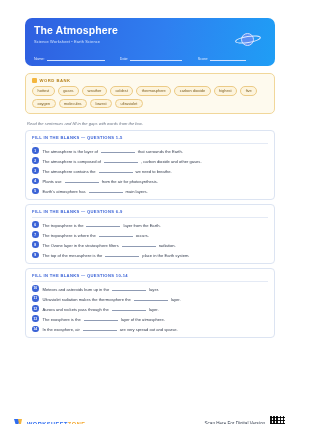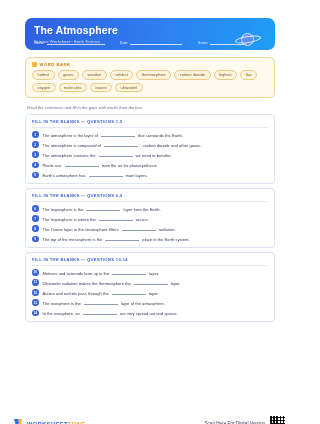--- a/index.html
+++ b/index.html
@@ -7,21 +7,21 @@
     width: 300px; height: 424px;
     background: #ffffff;
     font-family: "Liberation Sans", sans-serif;
     overflow: hidden;
   }
   .page { position: relative; width: 300px; height: 424px; background: #fff; padding: 0 25px; }
 
   
   .header {
     margin-top: 18px;
-    height: 32px;
+    height: 48px;
     border-radius: 7px;
     background: linear-gradient(100deg, #2f5fe0 0%, #2f7ff0 55%, #1f9ef5 100%);
     padding: 6px 9px 5px 9px;
     position: relative;
     overflow: hidden;
   }
   .h-title { color: #ffffff; font-size: 10.5px; font-weight: bold; letter-spacing: .1px; line-height: 12px; }
   .h-sub { color: #d3e4ff; font-size: 3.9px; margin-top: 2.5px; letter-spacing: .15px; }
   .h-fields { position: absolute; left: 9px; right: 9px; bottom: 5px; display: flex; gap: 0; }
   .h-field { display: flex; align-items: flex-end; font-size: 3.6px; color: #e3edff; }

